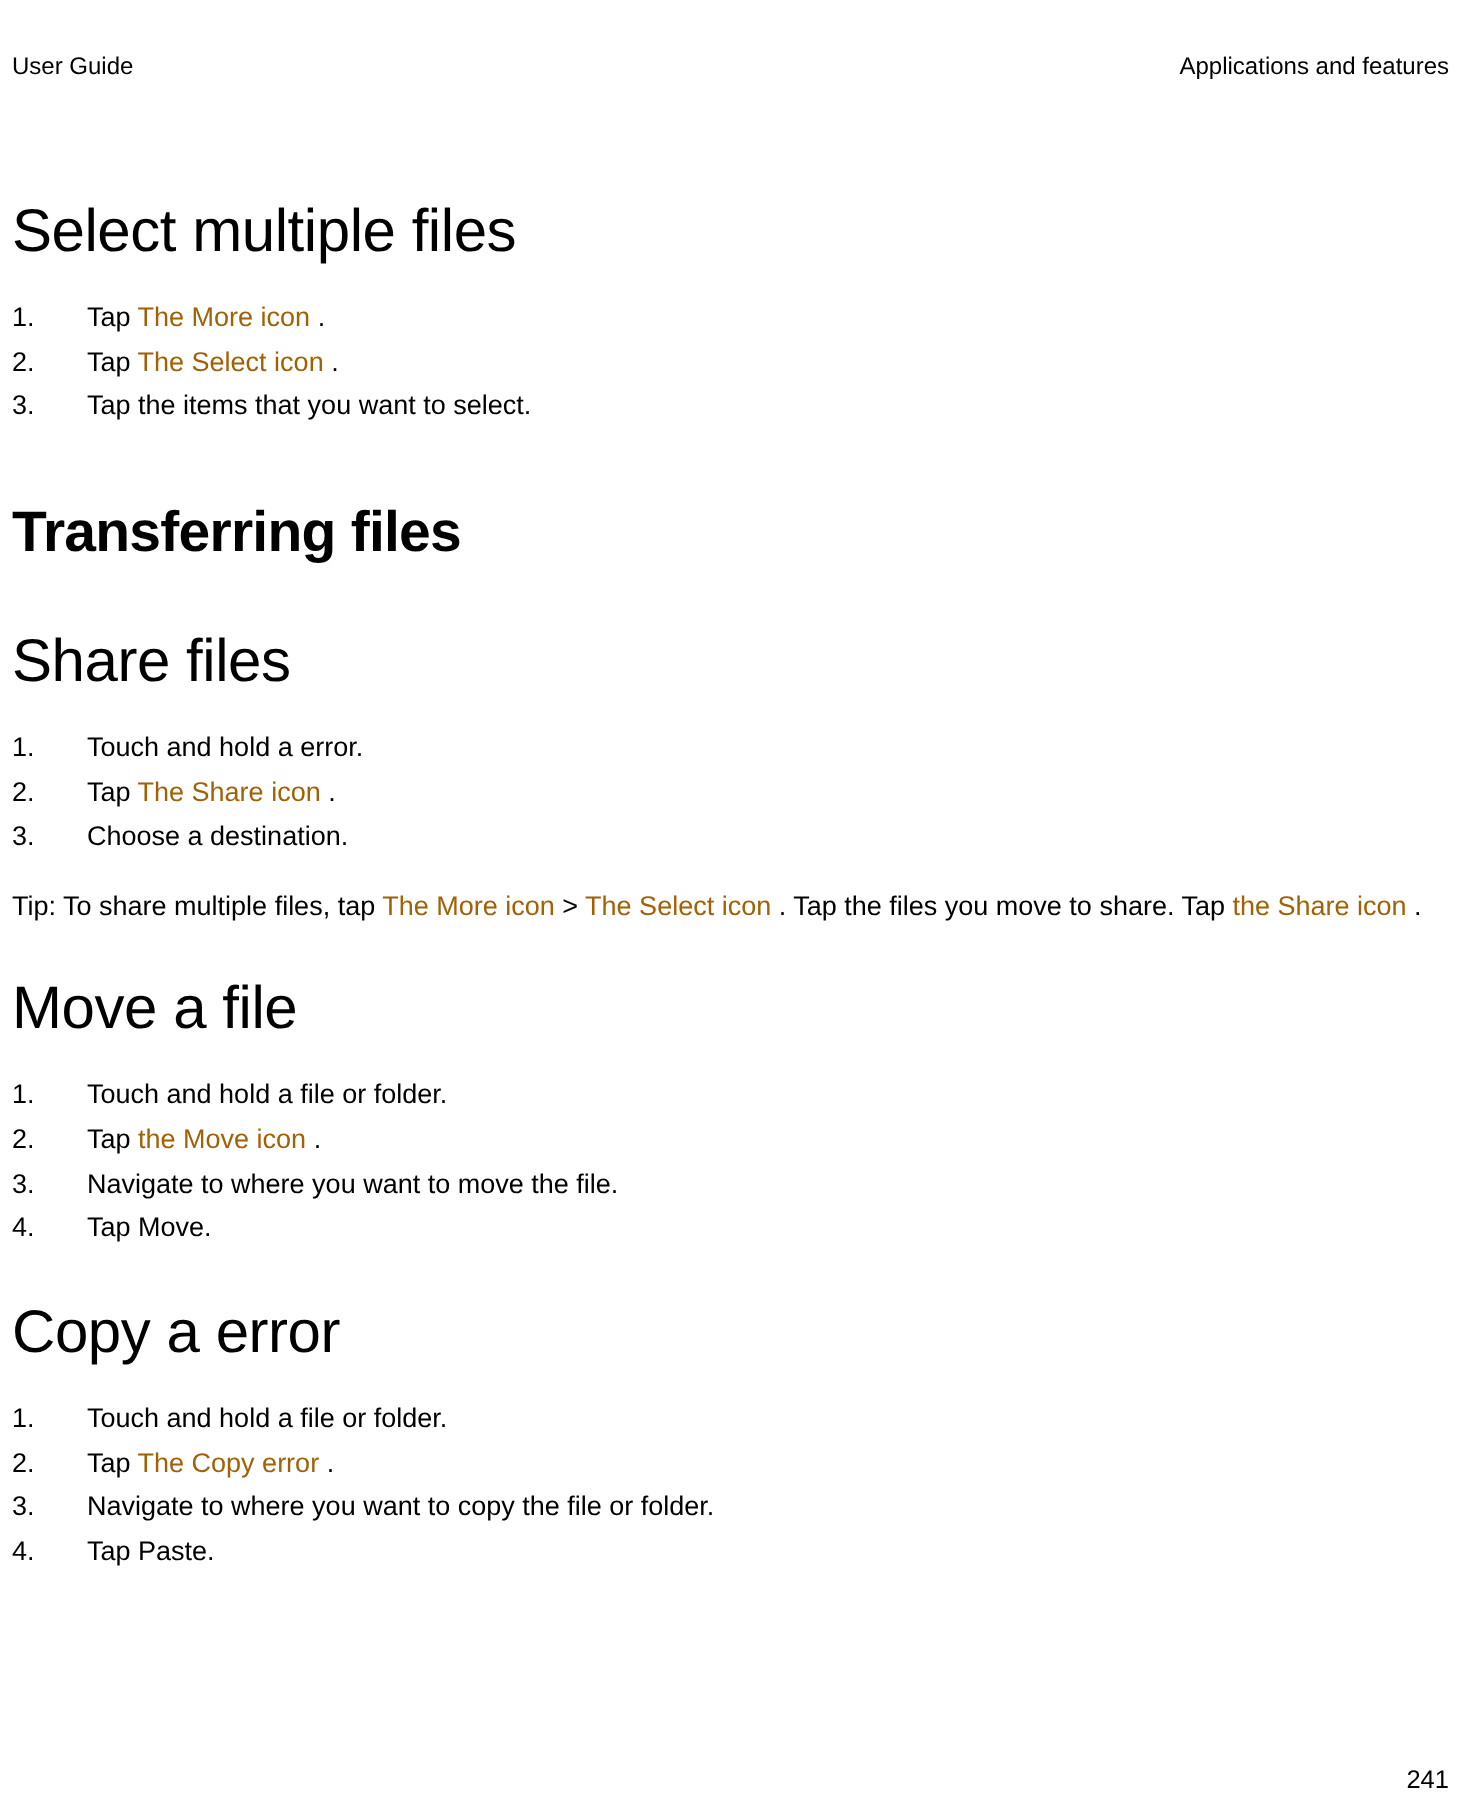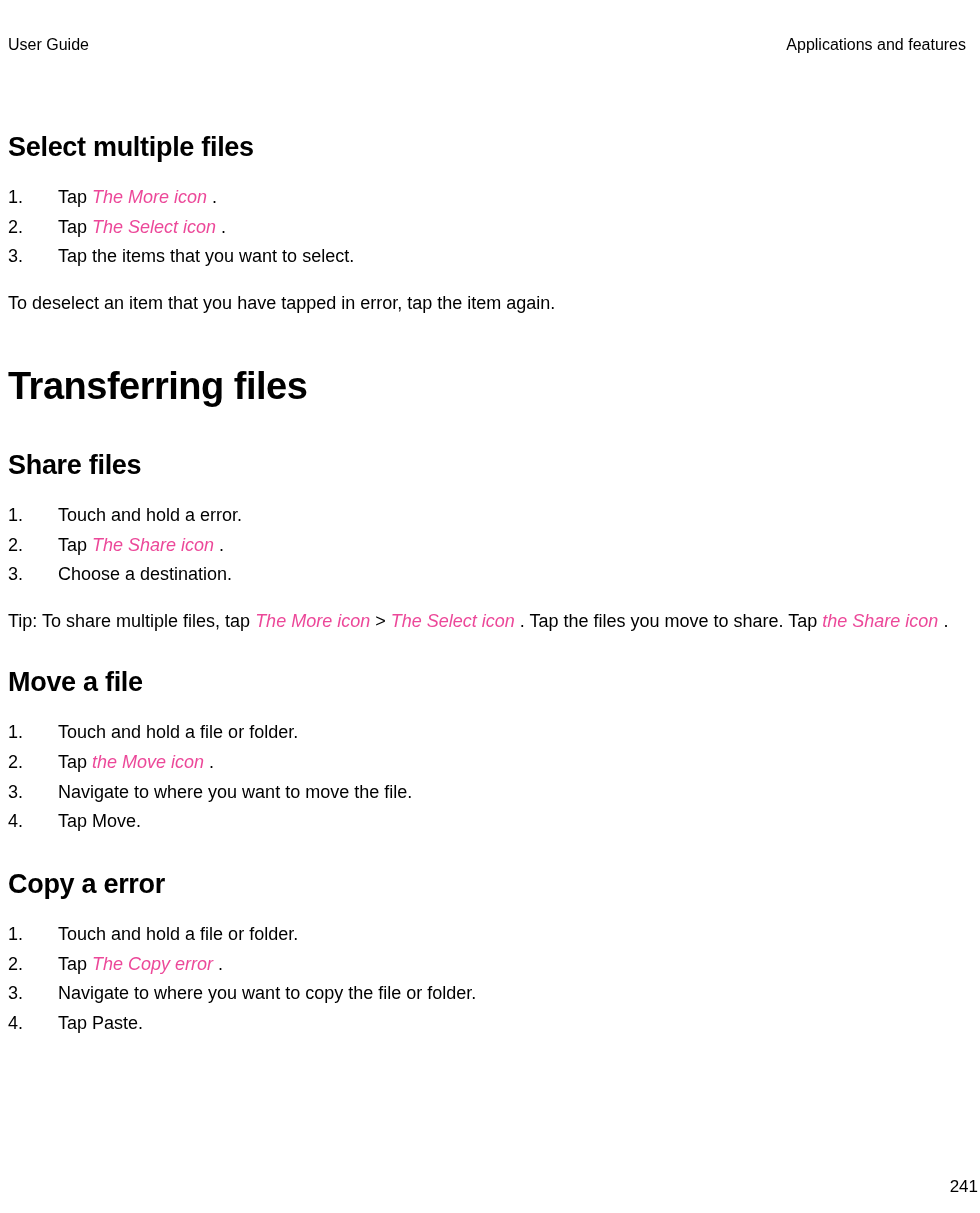--- a/index.html
+++ b/index.html
@@ -24,22 +24,22 @@
       font-size: 16px;
       margin-bottom: 78px;
     }
     .header-left {
       padding-left: 0;
     }
     .header-right {
       padding-right: 0;
     }
     h2 {
-      font-size: 27px;
-      font-weight: 700;
+      font-size: 40px;
+      font-weight: 400;
       margin-bottom: 20px;
       letter-spacing: -0.3px;
     }
     h1 {
       font-size: 38px;
       font-weight: 700;
       margin-top: 48px;
       margin-bottom: 42px;
       letter-spacing: -0.5px;
     }
@@ -55,58 +55,56 @@
       position: relative;
       padding-left: 50px;
     }
     ol li::before {
       content: counter(item) ".";
       position: absolute;
       left: 0;
       top: 0;
     }
     .red {
-      color: #ec4899;
-      font-style: italic;
+      color: #a16207;
     }
     .para {
       font-size: 18px;
       line-height: 1.5;
       margin-bottom: 18px;
     }
     .bold {
       font-weight: normal;
     }
     .section {
       margin-bottom: 32px;
     }
     .footer {
       position: absolute;
       bottom: 16px;
-      right: 2px;
+      right: 14px;
       font-size: 17px;
     }
   </style>
 </head>
 <body>
 
 <div class="page">
   <div class="header">
     <span class="header-left">User Guide</span>
     <span class="header-right">Applications and features</span>
   </div>
 
   <div class="section">
     <h2>Select multiple files</h2>
     <ol>
       <li><span>Tap </span><span class="red">The More icon</span><span> .</span></li>
       <li><span>Tap </span><span class="red">The Select icon</span><span> .</span></li>
       <li>Tap the items that you want to select.</li>
     </ol>
-    <p class="para">To deselect an item that you have tapped in error, tap the item again.</p>
   </div>
 
   <h1>Transferring files</h1>
 
   <div class="section">
     <h2>Share files</h2>
     <ol>
       <li>Touch and hold a error.</li>
       <li><span>Tap </span><span class="red">The Share icon</span><span> .</span></li>
       <li>Choose a destination.</li>

